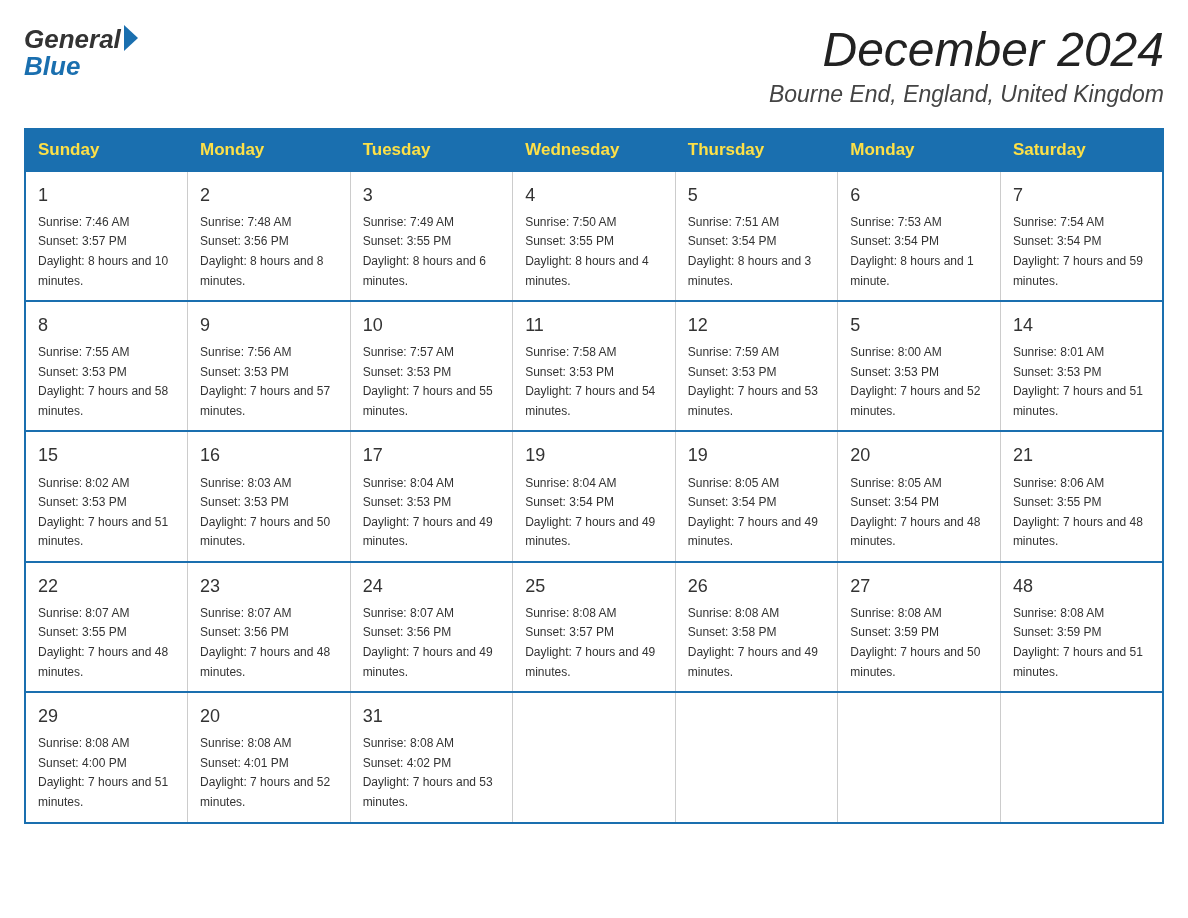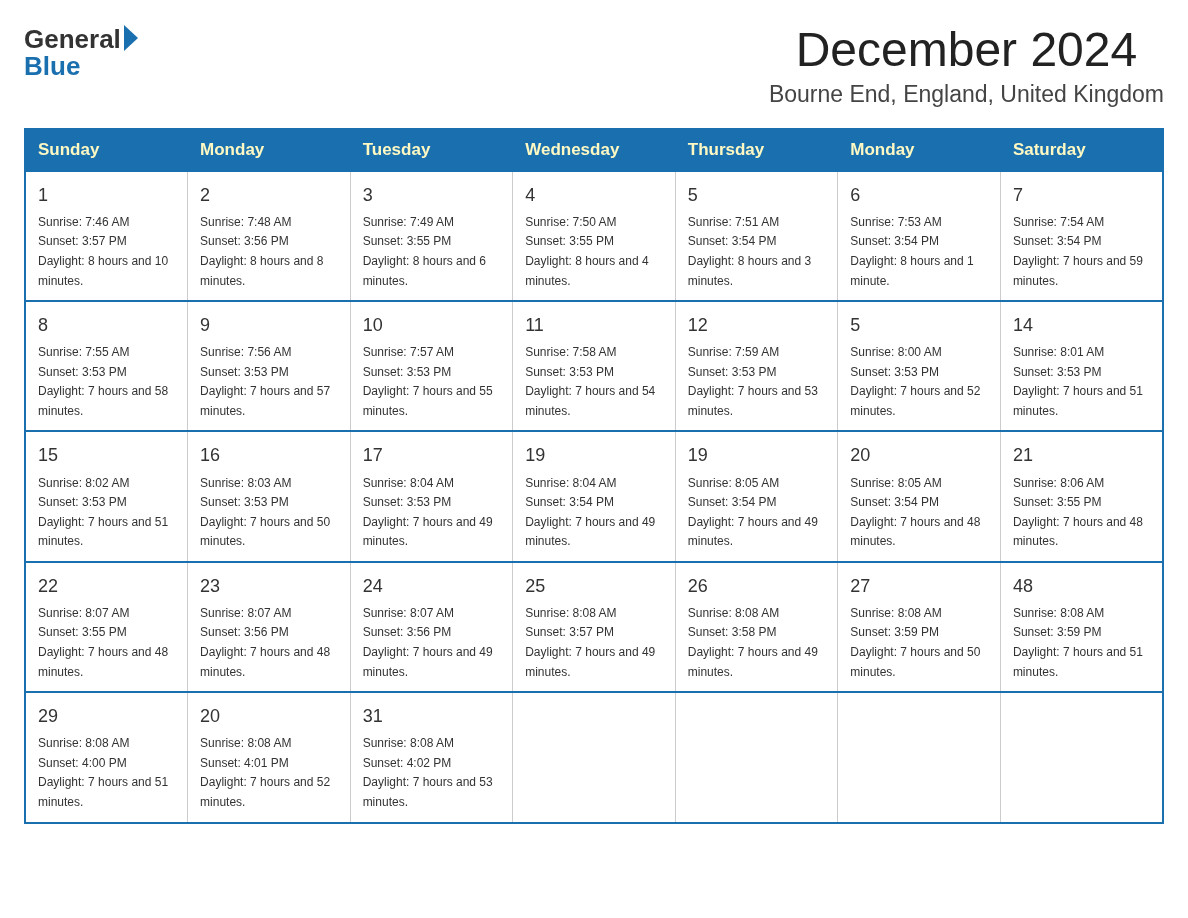--- a/index.html
+++ b/index.html
@@ -8,48 +8,49 @@
       background: #fff;
       padding: 24px;
       width: 1188px;
       min-height: 918px;
     }
     .header {
       display: flex;
       justify-content: space-between;
       align-items: flex-start;
       margin-bottom: 20px;
+      font-style: italic;
     }
     .logo {
       display: flex;
       flex-direction: column;
       align-items: flex-start;
     }
     .title-section {
-      text-align: center;
+      text-align: right;
     }
     .month-title {
       font-size: 48px;
       font-weight: normal;
       color: #222;
       line-height: 1.1;
     }
     .location {
       font-size: 23px;
       color: #444;
       margin-top: 4px;
     }
     .calendar {
       width: 100%;
       border-collapse: collapse;
       border: 2px solid #1a6faf;
     }
     .calendar th {
       background-color: #1a6faf;
-      color: #fef9c3;
+      color: #fde047;
       font-size: 17px;
       font-weight: bold;
       padding: 10px 12px;
       text-align: left;
       border: 1px solid #1a6faf;
     }
     .calendar td {
       vertical-align: top;
       padding: 10px 12px;
       border: 1px solid #ccc;

